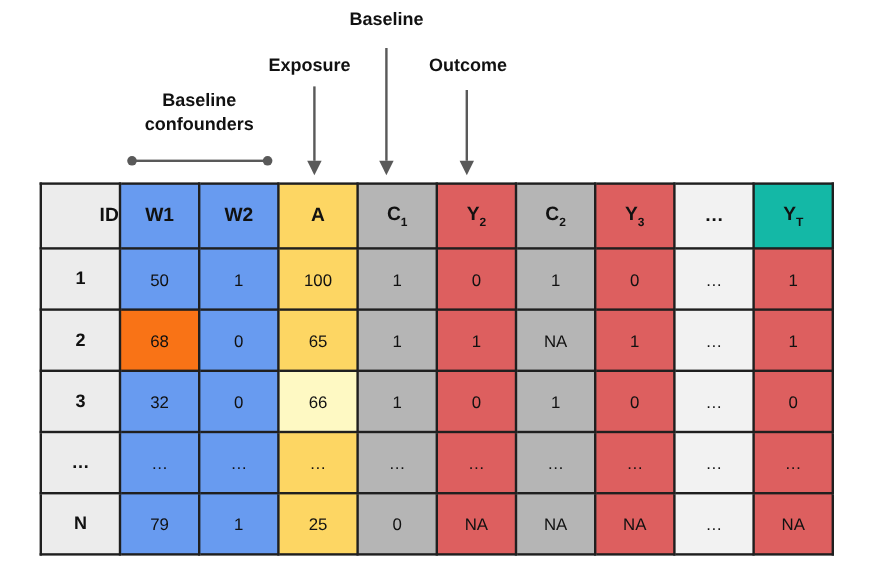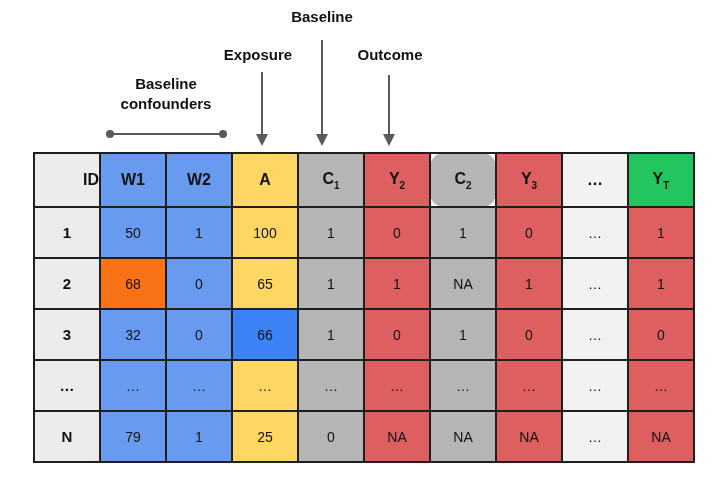--- a/index.html
+++ b/index.html
@@ -141,24 +141,24 @@
 
   <table class="dt">
     <thead>
         <tr>
           <th style="background: rgb(236, 236, 236); padding-left: 48px;">ID</th>
           <th style="background: rgb(104, 155, 240);">W1</th>
           <th style="background: rgb(104, 155, 240);">W2</th>
           <th style="background: rgb(253, 214, 99);">A</th>
           <th style="background: rgb(181, 181, 181);">C<span class="subsc">1</span></th>
           <th style="background: rgb(221, 95, 95);">Y<span class="subsc">2</span></th>
-          <th style="background: rgb(181, 181, 181); border-radius: 14px;">C<span class="subsc">2</span></th>
+          <th style="background: rgb(181, 181, 181);">C<span class="subsc">2</span></th>
           <th style="background: rgb(221, 95, 95);">Y<span class="subsc">3</span></th>
           <th style="background: rgb(242, 242, 242);">…</th>
-          <th style="background: #22c55e;">Y<span class="subsc">T</span></th>
+          <th style="background: #14b8a6;">Y<span class="subsc">T</span></th>
         </tr>
       </thead>
     <tbody>
         <tr>
           <td class="idcol" style="background: rgb(236, 236, 236);">1</td>
           <td style="background: rgb(104, 155, 240);">50</td>
           <td style="background: rgb(104, 155, 240);">1</td>
           <td style="background: rgb(253, 214, 99);">100</td>
           <td style="background: rgb(181, 181, 181);">1</td>
           <td style="background: rgb(221, 95, 95);">0</td>
@@ -176,21 +176,21 @@
           <td style="background: rgb(221, 95, 95);">1</td>
           <td style="background: rgb(181, 181, 181);">NA</td>
           <td style="background: rgb(221, 95, 95);">1</td>
           <td style="background: rgb(242, 242, 242);">…</td>
           <td style="background: rgb(221, 95, 95);">1</td>
         </tr>
         <tr>
           <td class="idcol" style="background: rgb(236, 236, 236);">3</td>
           <td style="background: rgb(104, 155, 240); margin-left: 36px;">32</td>
           <td style="background: rgb(104, 155, 240);">0</td>
-          <td style="background: #3b82f6;">66</td>
+          <td style="background: #fef9c3;">66</td>
           <td style="background: rgb(181, 181, 181);">1</td>
           <td style="background: rgb(221, 95, 95);">0</td>
           <td style="background: rgb(181, 181, 181);">1</td>
           <td style="background: rgb(221, 95, 95);">0</td>
           <td style="background: rgb(242, 242, 242);">…</td>
           <td style="background: rgb(221, 95, 95);">0</td>
         </tr>
         <tr>
           <td class="idcol" style="background: rgb(236, 236, 236);">…</td>
           <td style="background: rgb(104, 155, 240);">…</td>

